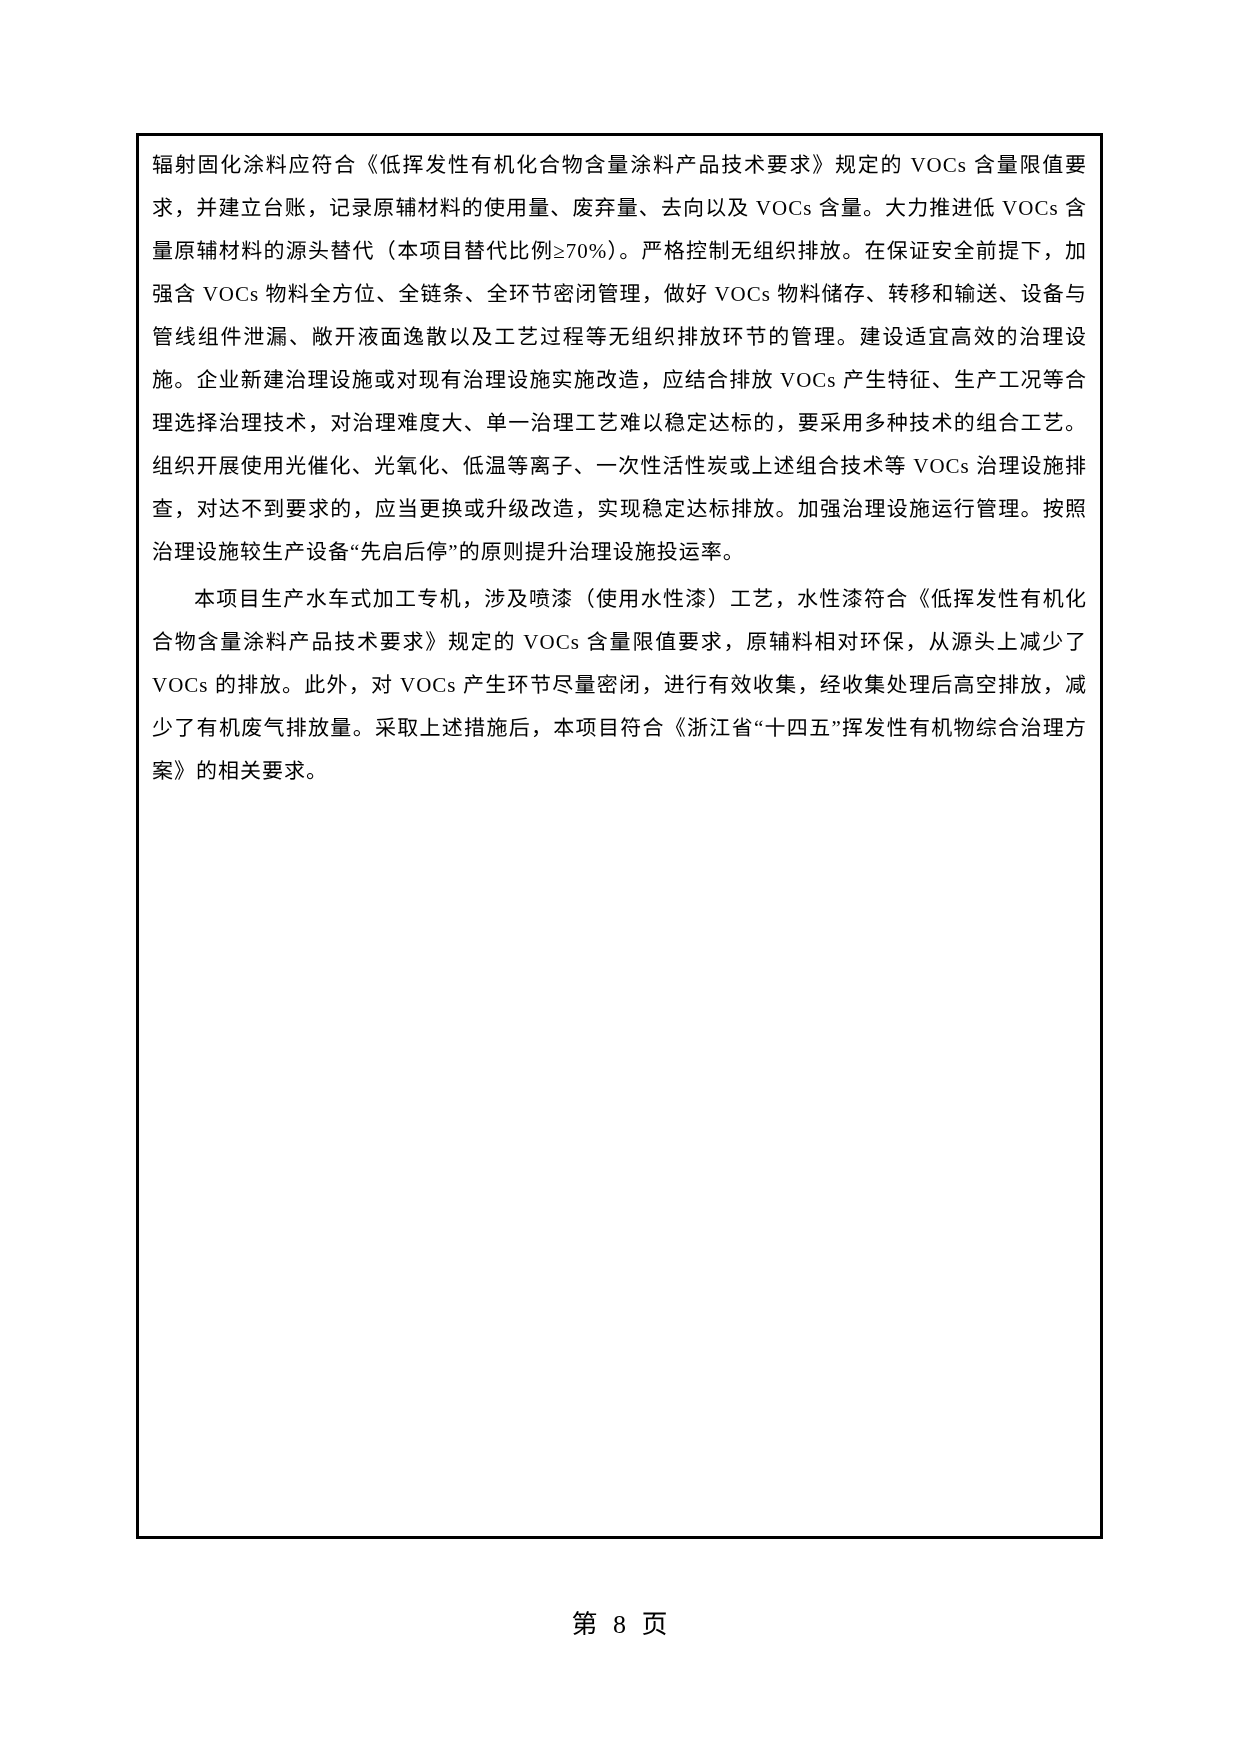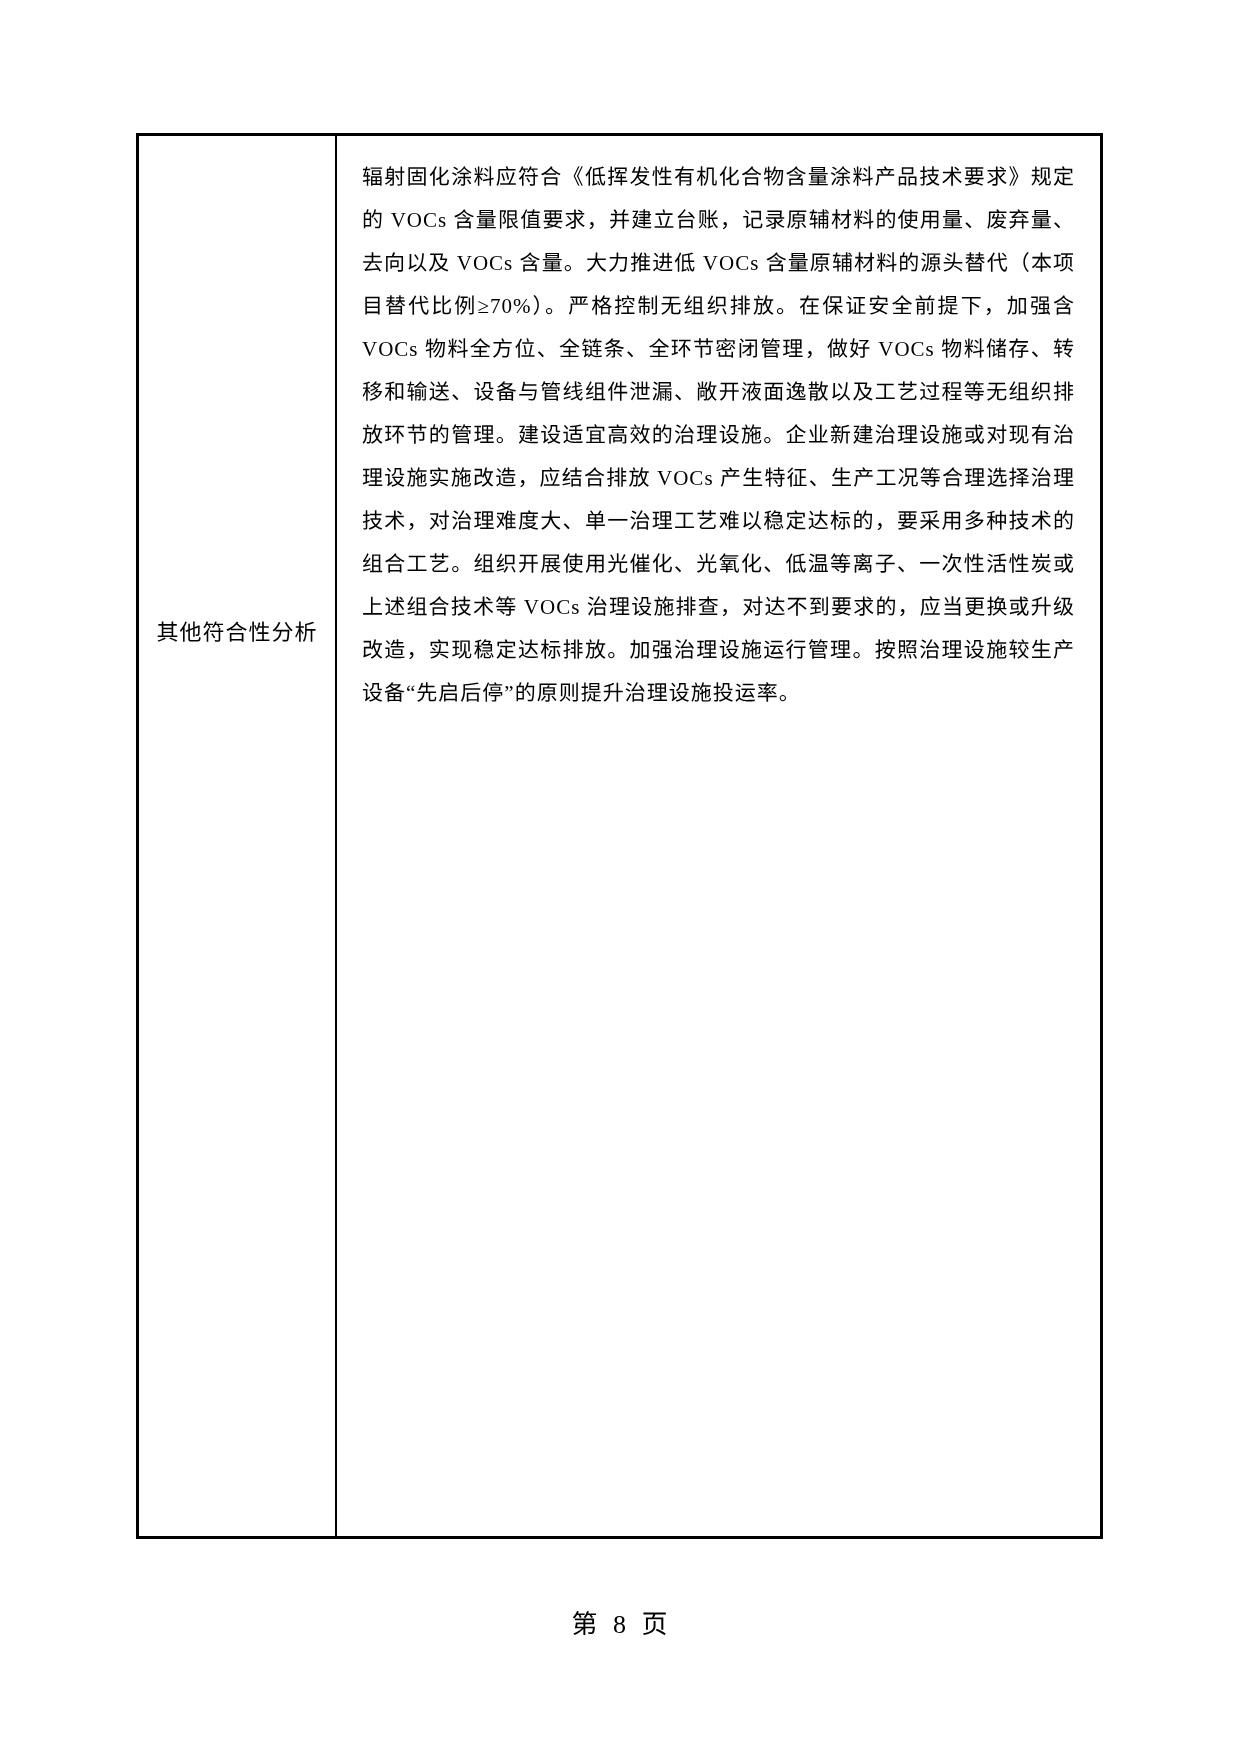--- a/index.html
+++ b/index.html
@@ -36,21 +36,21 @@
     flex: 1 1 auto;
     padding: 4px 9px 0 9px;
     font-size: 21px;
     line-height: 43px;
     letter-spacing: 1px;
     text-align: justify;
     text-justify: inter-character;
     overflow: hidden;
   }
   .text-cell p {
-    margin: 16px;
+    margin: 4px;
     text-justify: inter-character;
   }
   .text-cell p.indent {
     text-indent: 2em;
   }
   .page-footer {
     position: absolute;
     left: 0;
     top: 1603px;
     width: 100%;
@@ -60,26 +60,24 @@
     word-spacing: 7px;
   }
 </style>
 </head>
 <body>
 
 <div class="doc-page">
 
   <div class="doc-table">
 
-    <div class="label-cell">
-      <span>其他符合性分析</span>
-    </div>
 
     <div class="text-cell">
       <p>辐射固化涂料应符合《低挥发性有机化合物含量涂料产品技术要求》规定的 VOCs 含量限值要求，并建立台账，记录原辅材料的使用量、废弃量、去向以及 VOCs 含量。大力推进低 VOCs 含量原辅材料的源头替代（本项目替代比例≥70%）。严格控制无组织排放。在保证安全前提下，加强含 VOCs 物料全方位、全链条、全环节密闭管理，做好 VOCs 物料储存、转移和输送、设备与管线组件泄漏、敞开液面逸散以及工艺过程等无组织排放环节的管理。建设适宜高效的治理设施。企业新建治理设施或对现有治理设施实施改造，应结合排放 VOCs 产生特征、生产工况等合理选择治理技术，对治理难度大、单一治理工艺难以稳定达标的，要采用多种技术的组合工艺。组织开展使用光催化、光氧化、低温等离子、一次性活性炭或上述组合技术等 VOCs 治理设施排查，对达不到要求的，应当更换或升级改造，实现稳定达标排放。加强治理设施运行管理。按照治理设施较生产设备“先启后停”的原则提升治理设施投运率。</p>
+      <p class="indent">本项目生产水车式加工专机，涉及喷漆（使用水性漆）工艺，水性漆符合《低挥发性有机化合物含量涂料产品技术要求》规定的 VOCs 含量限值要求，原辅料相对环保，从源头上减少了 VOCs 的排放。此外，对 VOCs 产生环节尽量密闭，进行有效收集，经收集处理后高空排放，减少了有机废气排放量。采取上述措施后，本项目符合《浙江省“十四五”挥发性有机物综合治理方案》的相关要求。</p>
     </div>
 
   </div>
 
   <div class="page-footer">
     <span>第 8 页</span>
   </div>
 
 </div>
 

